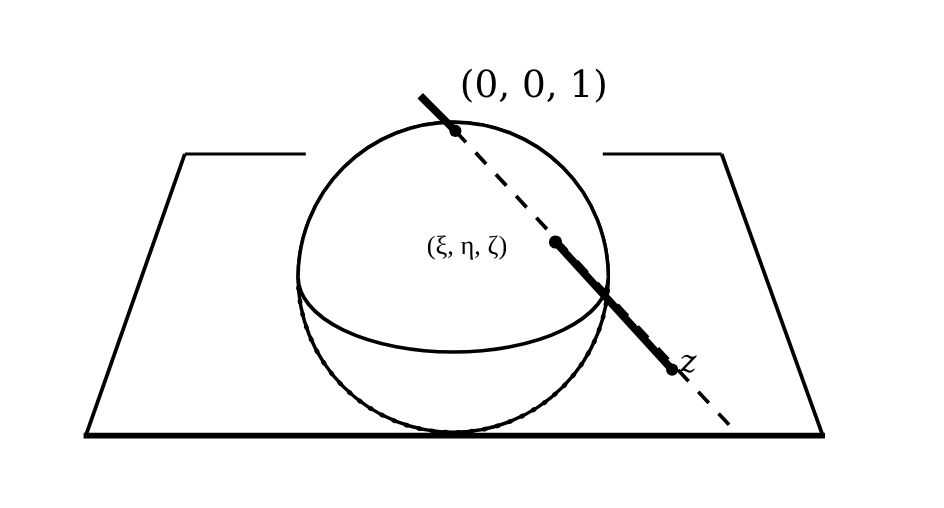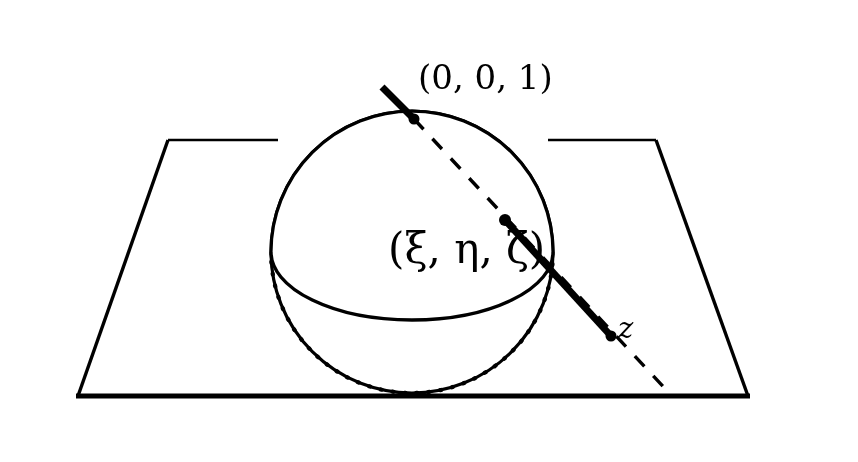--- a/index.html
+++ b/index.html
@@ -34,22 +34,23 @@
     user-select: none;
     line-height: 1;
   }
   #label-north-pole {
     left: 418px;
     top: 60px;
     font-size: 34px;
   }
   #label-sphere-point {
     left: 388px;
-    top: 228px;
-    font-size: 42px;
+    top: 212px;
+    font-size: 24px;
+    font-family: Liberation Serif, serif;
   }
   #label-z-point {
     left: 618px;
     top: 314px;
     font-size: 29px;
     font-style: italic;
   }
 </style>
 </head>
 <body>

